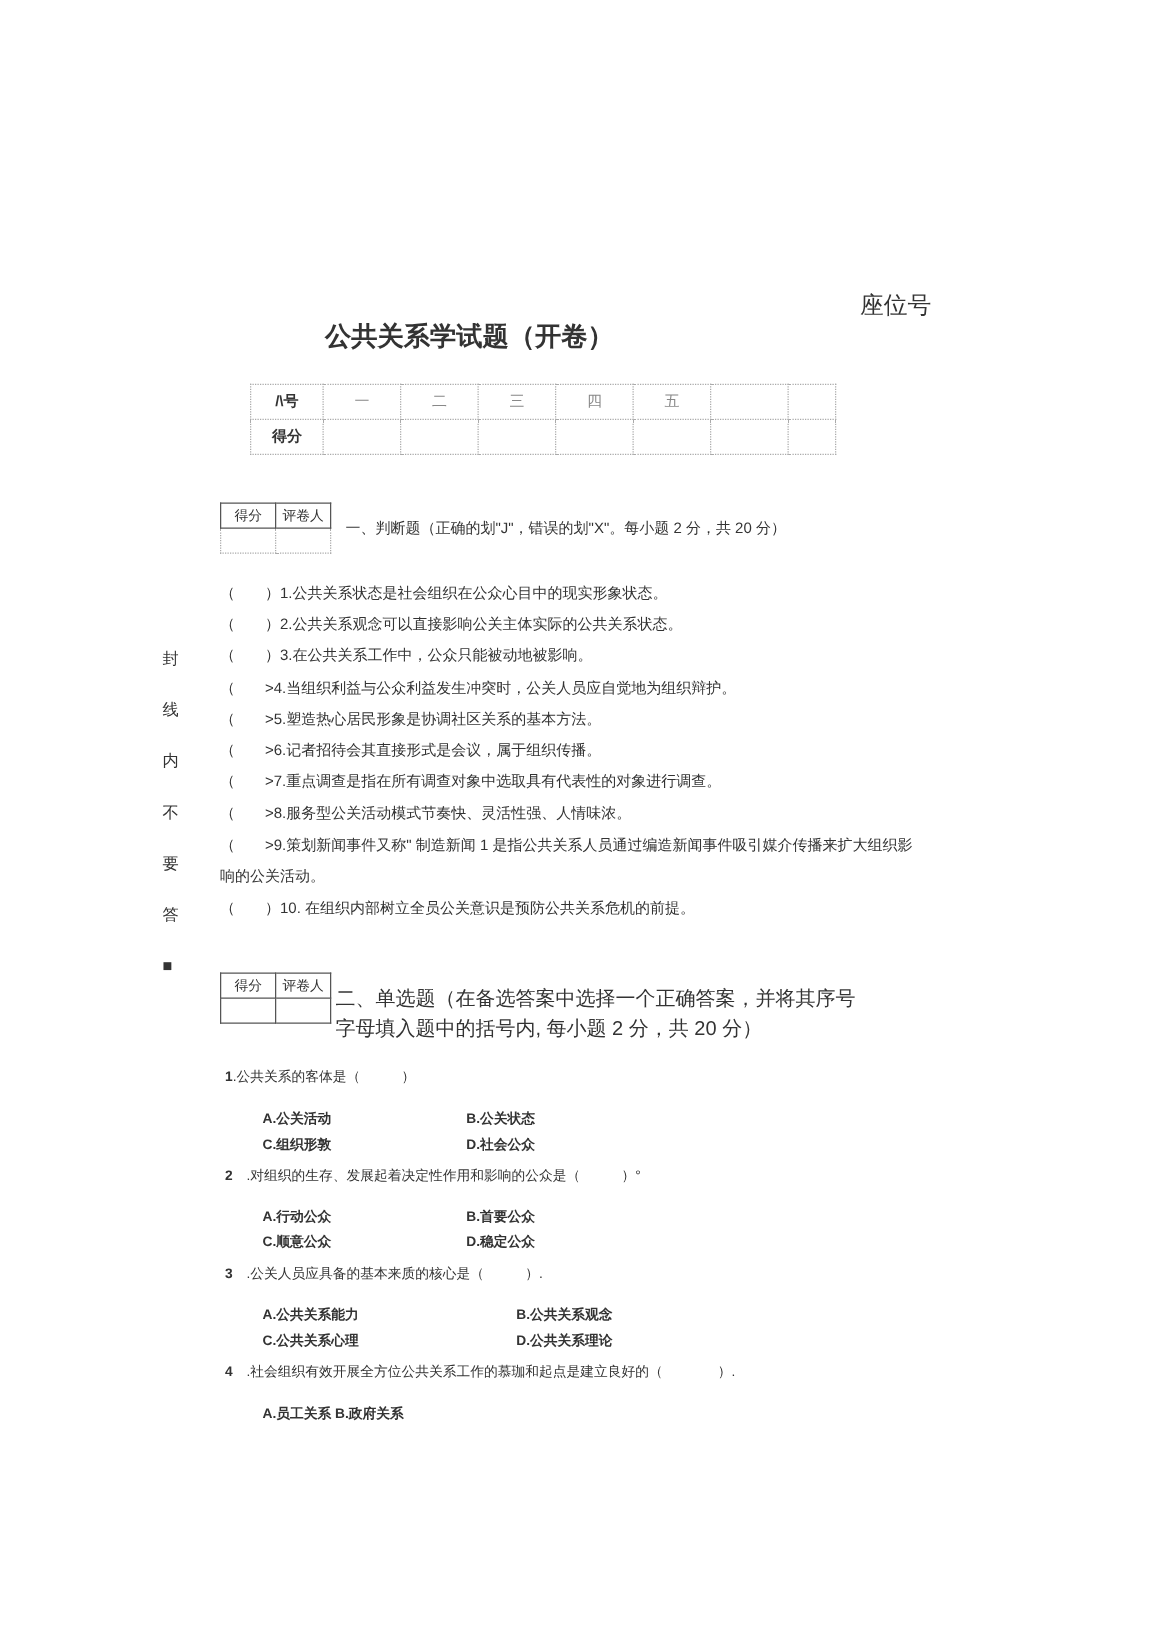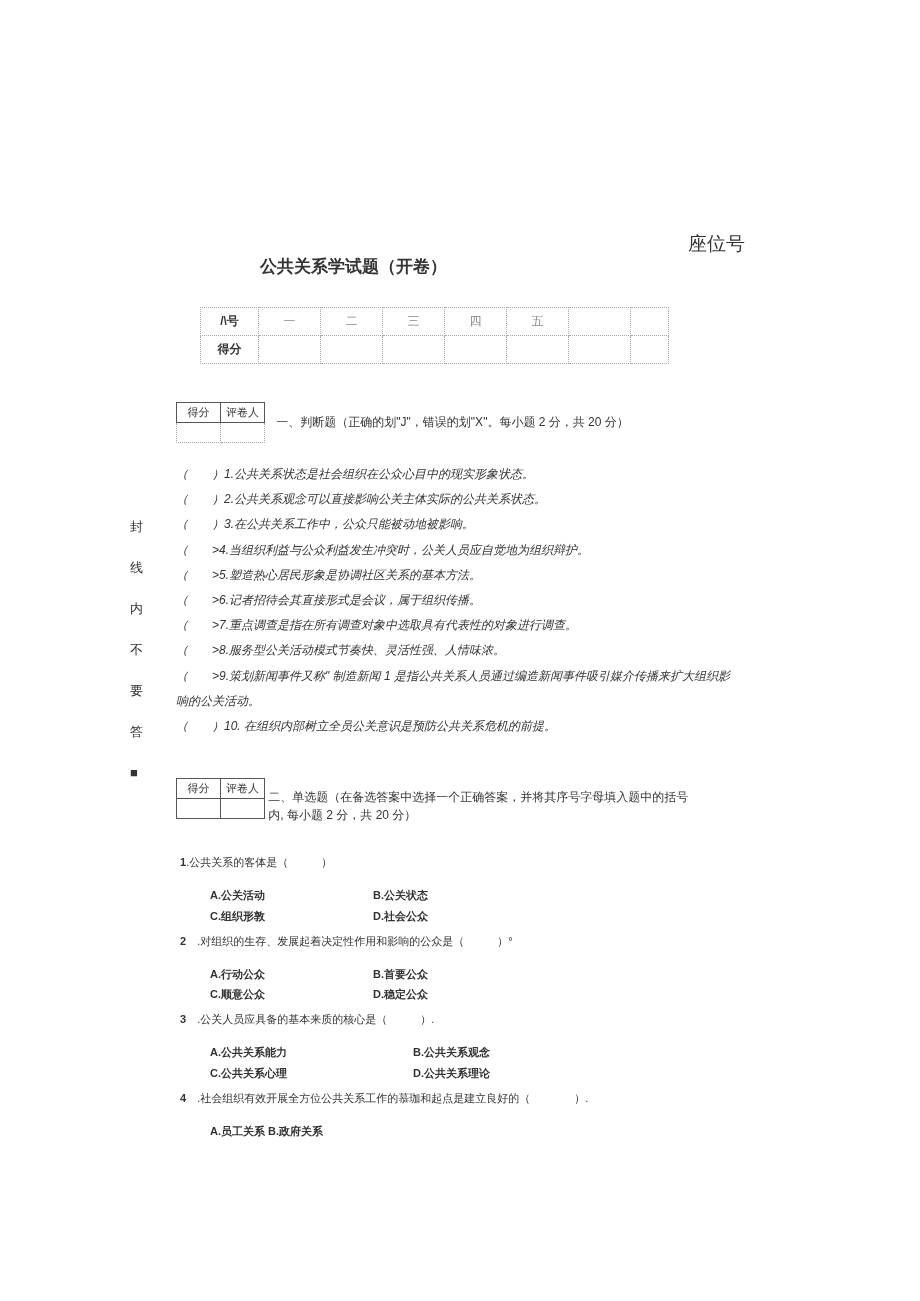--- a/index.html
+++ b/index.html
@@ -15,21 +15,21 @@
     .seat-label {
       position: absolute;
       top: 231px;
       right: 175px;
       font-size: 19px;
     }
     .title {
       position: absolute;
       top: 255px;
       left: 260px;
-      font-size: 17px;
+      font-size: 21px;
       font-weight: bold;
     }
     .score-table {
       position: absolute;
       top: 307px;
       left: 200px;
       border-collapse: collapse;
     }
     .score-table td {
       border: 1px dotted #aaa;
@@ -66,40 +66,40 @@
       font-size: 12px;
     }
     .questions-block {
       position: absolute;
       top: 462px;
       left: 176px;
       width: 560px;
       line-height: 2.1;
       font-size: 12px;
     }
-    .q-line { margin: 0; font-style: italic; }
+    .q-line { margin: 0; }
     .side-labels {
       position: absolute;
       left: 130px;
       top: 520px;
       font-size: 13px;
       line-height: 1;
     }
     .side-labels div { margin-bottom: 28px; }
     .section2 {
       position: absolute;
       top: 778px;
       left: 176px;
     }
     .section2-text {
       display: inline-block;
       vertical-align: top;
       width: 430px;
       margin-top: 10px;
-      font-size: 12px;
+      font-size: 16px;
       line-height: 1.5;
     }
     .mc-block {
       position: absolute;
       top: 848px;
       left: 180px;
       width: 560px;
       font-size: 11px;
       line-height: 1.9;
     }

